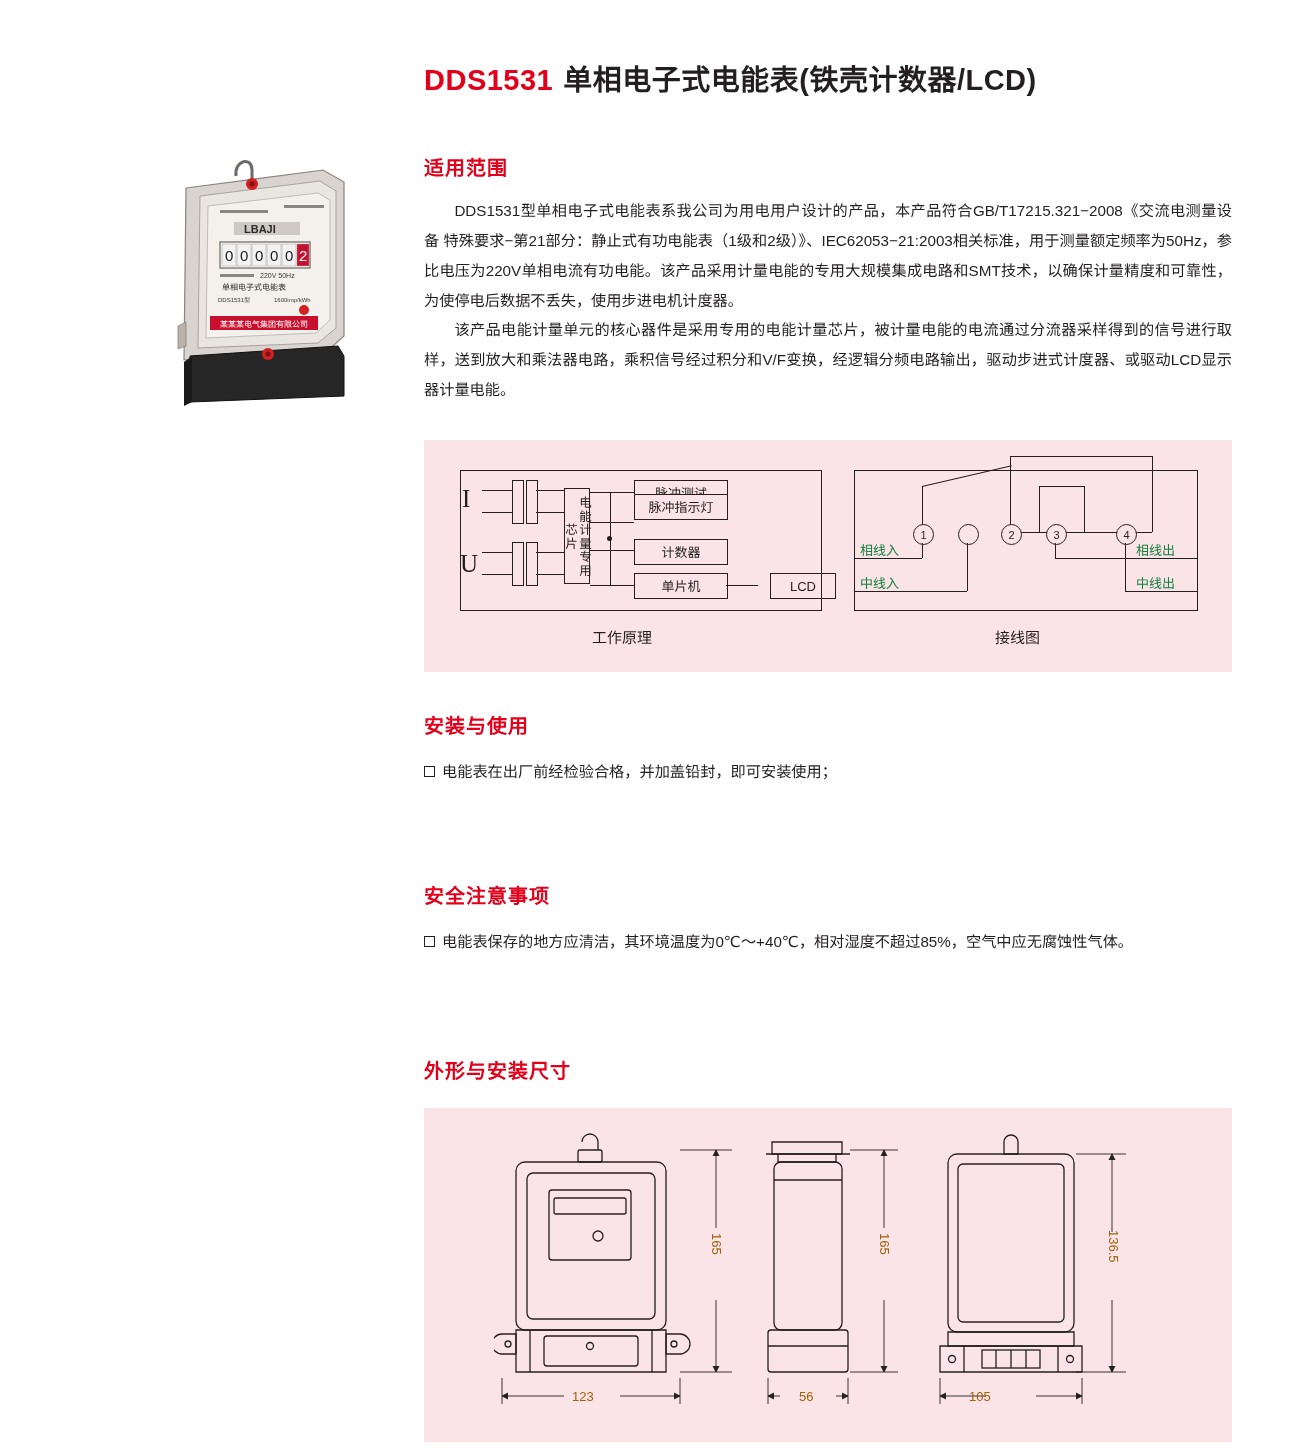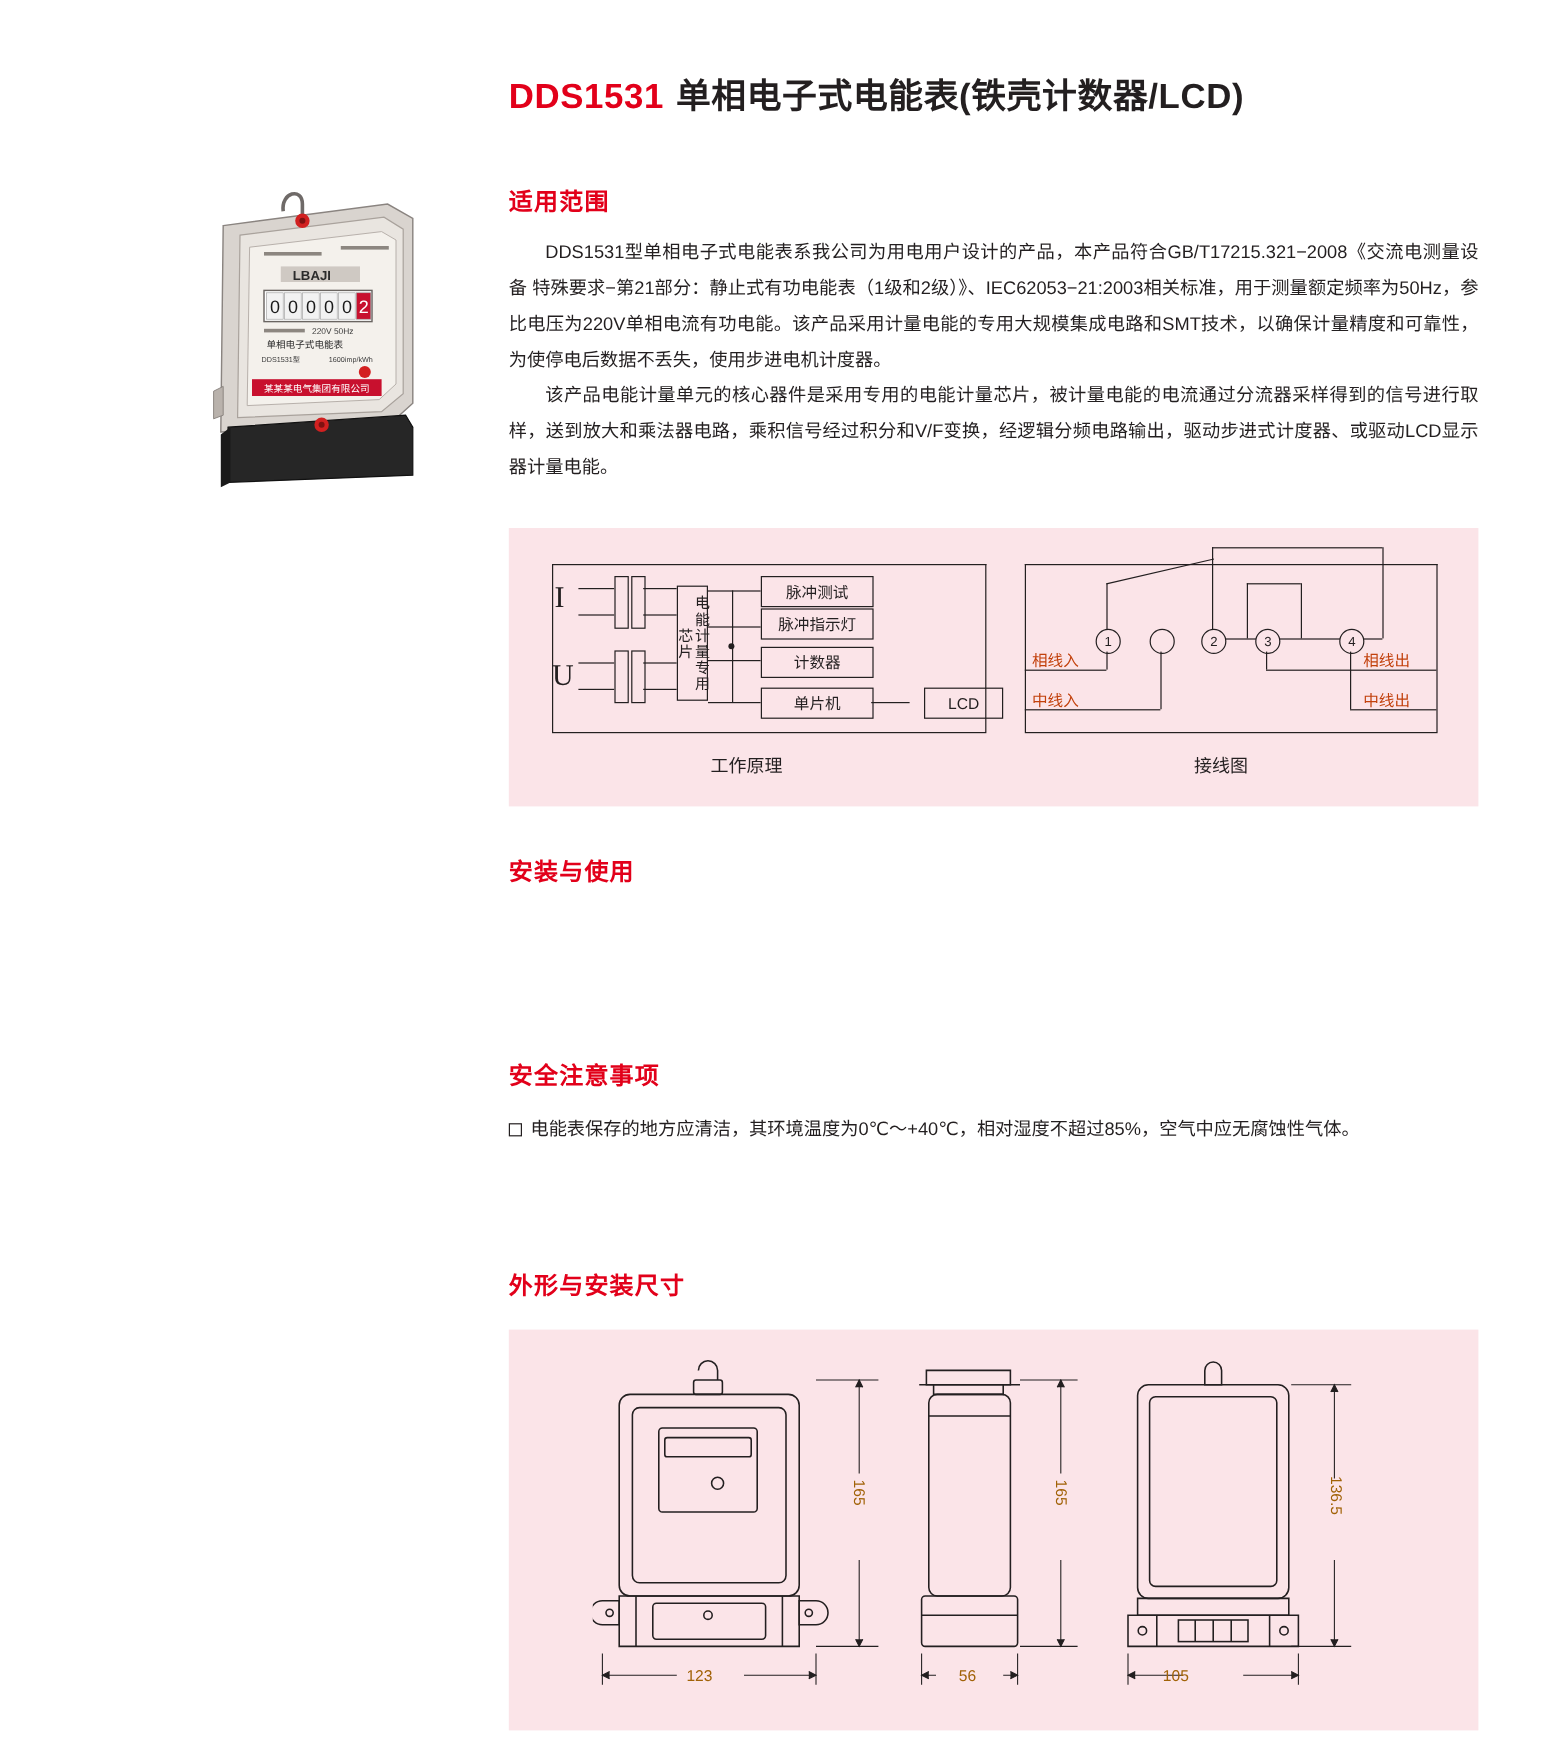--- a/index.html
+++ b/index.html
@@ -97,21 +97,21 @@
   
   .panel {
     position: absolute;
     background: #fbe4e8;
   }
 
   
   .diag-label {
     position: absolute;
     font-size: 13px;
-    color: #c2410c;
+    color: #15803d;
     white-space: nowrap;
   }
   .box-node {
     position: absolute;
     border: 1px solid #231f20;
     background: #fbe4e8;
     font-size: 13px;
     display: flex;
     align-items: center;
     justify-content: center;
@@ -278,21 +278,21 @@
   <div class="chip" style="left:140px; top:48px; width:26px; height:96px; writing-mode:vertical-rl; text-orientation:upright; letter-spacing:1px;">电能计量专用芯片</div>
 
   <div class="hline" style="left:166px; top:52px; width:44px;"></div>
   <div class="hline" style="left:166px; top:82px; width:44px;"></div>
   <div class="hline" style="left:166px; top:110px; width:44px;"></div>
   <div class="hline" style="left:166px; top:145px; width:44px;"></div>
   <div class="vline" style="left:186px; top:52px; height:93px;"></div>
   <div style="position:absolute; left:183px; top:96px; width:5px; height:5px; background:#231f20; border-radius:50%;"></div>
 
   <div class="box-node" style="left:210px; top:40px; width:92px; height:24px;">脉冲测试</div>
-  <div class="box-node" style="left:210px; top:67px; width:92px; height:24px;">脉冲指示灯</div>
+  <div class="box-node" style="left:210px; top:54px; width:92px; height:24px;">脉冲指示灯</div>
   <div class="box-node" style="left:210px; top:99px; width:92px; height:24px;">计数器</div>
   <div class="box-node" style="left:210px; top:133px; width:92px; height:24px;">单片机</div>
 
   <div class="hline" style="left:302px; top:145px; width:32px;"></div>
   <div class="box-node" style="left:334px; top:133px; width:64px; height:24px;margin-left:12px;">LCD</div>
 
   <div class="hline" style="left:36px; top:170px; width:362px;"></div>
   <div class="vline" style="left:36px; top:30px; height:140px;"></div>
   <div class="hline" style="left:36px; top:30px; width:362px;"></div>
   <div class="vline" style="left:397px; top:30px; height:140px;"></div>
@@ -335,20 +335,24 @@
   <div class="diag-label" style="left:436px; top:133px;">中线入</div>
   <div class="diag-label" style="left:712px; top:100px;">相线出</div>
   <div class="diag-label" style="left:712px; top:133px;">中线出</div>
 
   <div class="caption" style="left:571px; top:186px;">接线图</div>
 </div>
 
 <div class="section-heading" style="left:424px; top:710px;">安装与使用</div>
 
 <div class="bullet-list" style="top:757px;">
+  <div class="li">
+    <span class="box"></span>
+    <span class="txt">电能表在出厂前经检验合格，并加盖铅封，即可安装使用；</span>
+  </div>
 </div>
 
 <div class="section-heading" style="left:424px; top:880px;">安全注意事项</div>
 
 <div class="bullet-list" style="top:927px;">
   <div class="li">
     <span class="box"></span>
     <span class="txt">电能表保存的地方应清洁，其环境温度为0℃～+40℃，相对湿度不超过85%，空气中应无腐蚀性气体。</span>
   </div>
 </div>

